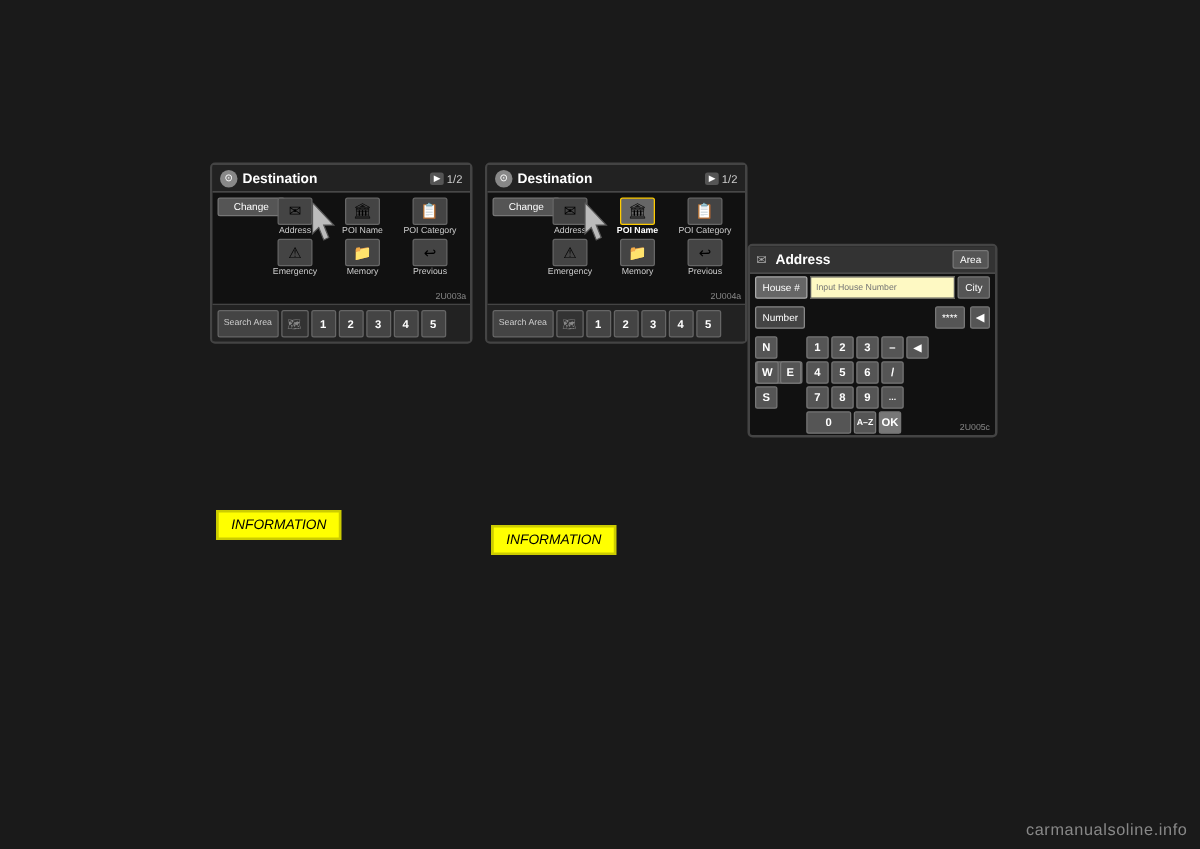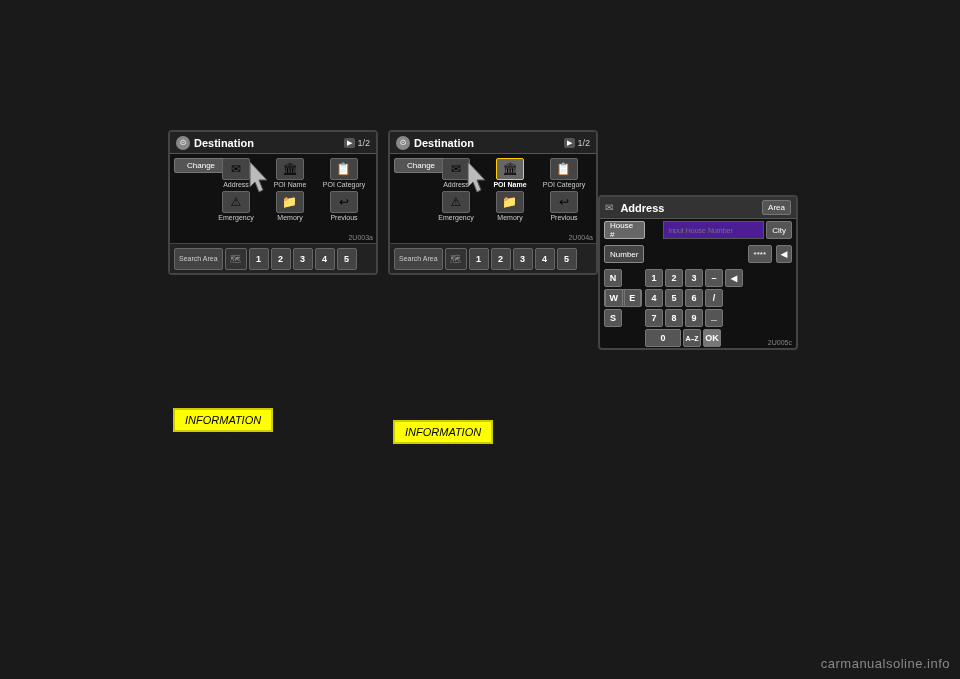--- a/index.html
+++ b/index.html
@@ -463,21 +463,21 @@
   <div class="addr-header">
     <span style="font-size:10px;color:#aaa;margin-right:3px;">✉</span>
     <span class="addr-title">Address</span>
     <div class="back-btn">Area</div>
   </div>
 
   <div class="addr-row">
     <div class="addr-field-btn active">
       <span>House #</span>
     </div>
-    <input class="addr-input-box" readonly="" style="background: #4c1d95; color: rgb(136, 136, 136); font-size: 7px; border: 1px solid rgb(85, 85, 85); margin-left: 16px;" placeholder="Input House Number">
+    <input class="addr-input-box" readonly="" style="background: #fef9c3; color: rgb(136, 136, 136); font-size: 7px; border: 1px solid rgb(85, 85, 85);" placeholder="Input House Number">
     <div class="city-btn">City</div>
   </div>
 
   <div class="addr-row">
     <div class="addr-field-btn">
       <span>Number</span>
     </div>
     <div style="flex:1;"></div>
     <div class="dots-btn">****</div>
     <div style="width:16px;height:18px;background:#555;border:1px solid #777;border-radius:2px;display:flex;align-items:center;justify-content:center;color:#fff;font-size:9px;margin-left:2px;">◀</div>

